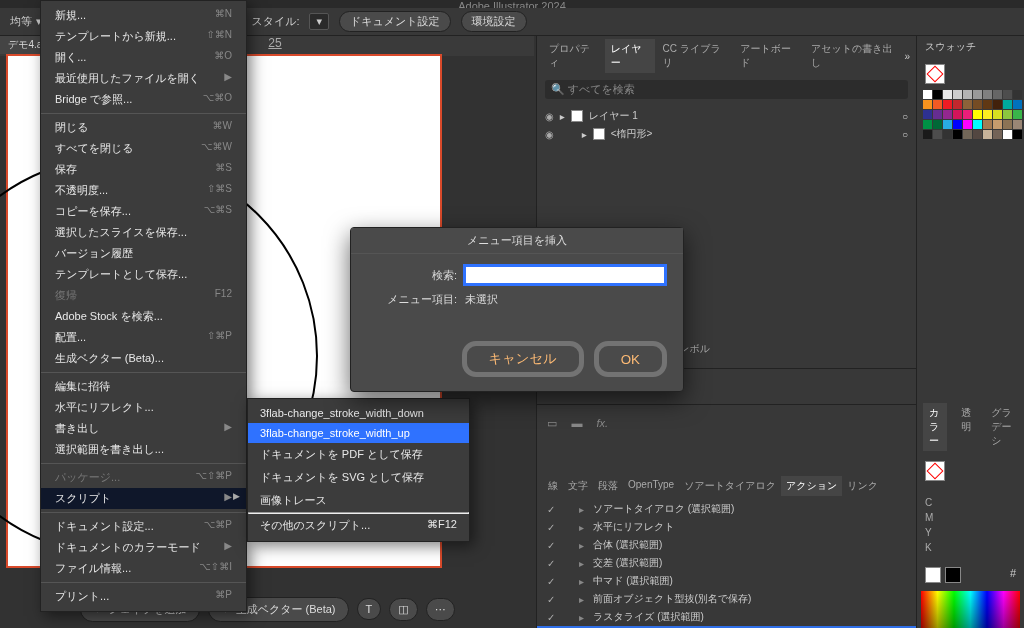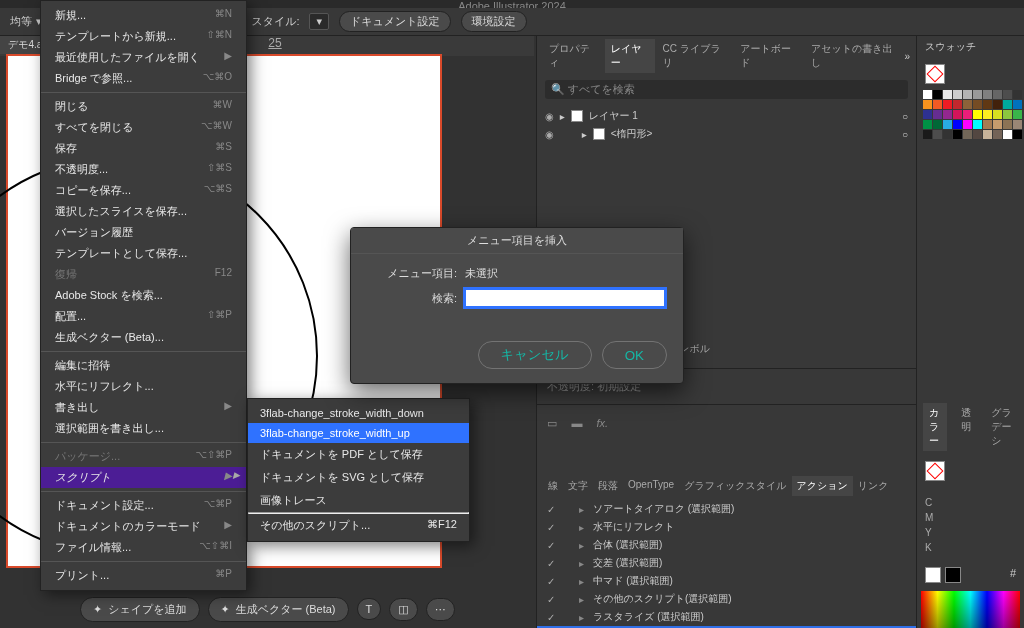--- a/index.html
+++ b/index.html
@@ -16,38 +16,38 @@
   .doc-tab { position:absolute; top:36px; left:0; background:#444; padding:2px 8px; font-size:10px; color:#ddd; z-index:2; }
 
   .canvas { position:absolute; top:56px; left:8px; width:432px; height:510px; background:#fff; outline:2px solid #d94a2b; }
   .circle { position:absolute; top:100px; left:-90px; width:400px; height:400px; border:2px solid #000; border-radius:50%; background:transparent; }
 
   .filemenu { position:absolute; top:0; left:40px; width:207px; background:#3c3c3c; border:1px solid #222; box-shadow:4px 4px 14px rgba(0,0,0,.5); padding:4px 0; z-index:30; }
   .filemenu .mi { display:flex; justify-content:space-between; padding:3px 14px; color:#e8e8e8; }
   .filemenu .mi.disabled { color:#777; }
   .filemenu .mi .sc { color:#888; font-size:10px; }
   .filemenu hr { border:none; border-top:1px solid #555; margin:3px 0; }
-  .mi.hi { background:#4c1d95;font-style:italic; }
+  .mi.hi { background:#0f172a; }
   .mi.script { position:relative; }
   .mi.script::after { content:"▶"; font-size:9px; color:#aaa; position:absolute; right:6px; }
   .red-oval { position:absolute; border:3px solid #e03838; border-radius:14px; pointer-events:none; }
 
   .submenu { position:absolute; top:398px; left:247px; width:223px; background:#3c3c3c; border:1px solid #222; box-shadow:4px 4px 14px rgba(0,0,0,.5); padding:4px 0; z-index:31; }
   .submenu .mi { padding:4px 12px; color:#e8e8e8; }
   .submenu .mi.sel { background:#2f72ff; color:#fff; }
 
   .dialog { position:absolute; top:227px; left:350px; width:334px; background:#4a4a4a; border:1px solid #222; box-shadow:0 8px 24px rgba(0,0,0,.6); z-index:40; border-radius:4px; }
   .dialog .dtitle { text-align:center; padding:5px; font-size:11px; color:#ddd; background:#4a4a4a; border-bottom:1px solid #555; }
   .dialog .dbody { padding:12px 18px 16px; color:#ddd; }
   .drow { display:flex; align-items:center; gap:8px; margin-bottom:8px; }
   .drow .lab { width:88px; text-align:right; }
   .dinput { flex:1; height:18px; background:#fff; border:1px solid #2f72ff; outline:2px solid #2f72ff; }
   .desc { font-size:11px; color:#ddd; line-height:1.5; }
   .dbtns { display:flex; justify-content:flex-end; gap:10px; padding:10px 16px 14px; }
-  .dbtn { background:transparent; color:#14b8a6; border:1px solid #737373; border-radius:14px; padding:4px 22px; }
+  .dbtn { background:transparent; color:#fdba74; border:5px solid #737373; border-radius:14px; padding:4px 22px; }
 
   .panels { position:absolute; top:36px; right:108px; width:380px; bottom:0; background:#383838; border-left:1px solid #222; }
   .ptabs { display:flex; gap:2px; padding:3px 6px; font-size:10px; align-items:center; }
   .ptab { padding:3px 6px; color:#aaa; }
   .ptab.active { color:#fff; background:#454545; }
   .search { margin:4px 8px; display:flex; align-items:center; background:#2c2c2c; border-radius:3px; padding:2px 6px; color:#888; }
   .layers { padding:4px 8px; }
   .lrow { display:flex; align-items:center; gap:6px; padding:2px 0; font-size:10px; }
   .swatch-sq { width:12px; height:12px; background:#fff; border:1px solid #888; }
   .eye::before { content:"◉"; color:#aaa; font-size:10px; }
@@ -118,20 +118,24 @@
 <div class="filemenu" id="filemenu">
     <div class="mi">
       <span>新規...</span>
       <span class="sc">⌘N</span>
     </div>
     <div class="mi">
       <span>テンプレートから新規...</span>
       <span class="sc">⇧⌘N</span>
     </div>
     <div class="mi">
+      <span>開く...</span>
+      <span class="sc">⌘O</span>
+    </div>
+    <div class="mi">
       <span>最近使用したファイルを開く</span>
       <span class="sc">▶</span>
     </div>
     <div class="mi">
       <span>Bridge で参照...</span>
       <span class="sc">⌥⌘O</span>
     </div>
     <hr>
     <div class="mi">
       <span>閉じる</span>
@@ -236,26 +240,26 @@
     <div class="mi"><span>画像トレース</span></div>
     <hr>
     <div class="mi"><span>その他のスクリプト...</span><span class="sc" style="float:right">⌘F12</span></div>
   </div>
 <div class="red-oval" style="top:415px; left:250px; width:217px; height:19px;"></div>
 
 <div class="dialog">
   <div class="dtitle">メニュー項目を挿入</div>
   <div class="dbody">
     <div class="drow">
+      <span class="lab">検索:</span>
+      <div class="dinput"></div>
+    </div>
+    <div class="drow">
       <span class="lab">メニュー項目:</span>
       <span>未選択</span>
-    </div>
-    <div class="drow">
-      <span class="lab">検索:</span>
-      <div class="dinput"></div>
     </div>
   </div>
   <div class="dbtns">
     <button class="dbtn">キャンセル</button>
     <button class="dbtn">OK</button>
   </div>
 </div>
 
 <div class="panels">
   <div class="ptabs" id="ptabs">
@@ -306,21 +310,21 @@
       <span><i>fx.</i></span>
     </div>
   </div>
 
   <div class="actions-panel">
     <div class="actTabs" id="acttabs">
         <span class="ptab">線</span>
         <span class="ptab">文字</span>
         <span class="ptab">段落</span>
         <span class="ptab">OpenType</span>
-        <span class="ptab">グラフィックスタイル</span>
+        <span class="ptab">ソアートタイアロク</span>
         <span class="ptab active">アクション</span>
         <span class="ptab">リンク</span>
       </div>
     <div class="actlist" id="actlist">
         <div class="actrow">
           <span class="chk"></span>
           <span class="sq"></span>
           <span class="exp">▸</span>
           <span>ソアートタイアロク (選択範囲)</span>
         </div>
@@ -345,21 +349,21 @@
         <div class="actrow">
           <span class="chk"></span>
           <span class="sq"></span>
           <span class="exp">▸</span>
           <span>中マド (選択範囲)</span>
         </div>
         <div class="actrow">
           <span class="chk"></span>
           <span class="sq"></span>
           <span class="exp">▸</span>
-          <span>その他のスクリプト(選択範囲)</span>
+          <span>前面オブジェクト型抜(別名で保存)</span>
         </div>
         <div class="actrow">
           <span class="chk"></span>
           <span class="sq"></span>
           <span class="exp">▸</span>
           <span>ラスタライズ (選択範囲)</span>
         </div>
         <div class="actrow sel">
           <span class="sq"></span>
         </div>

